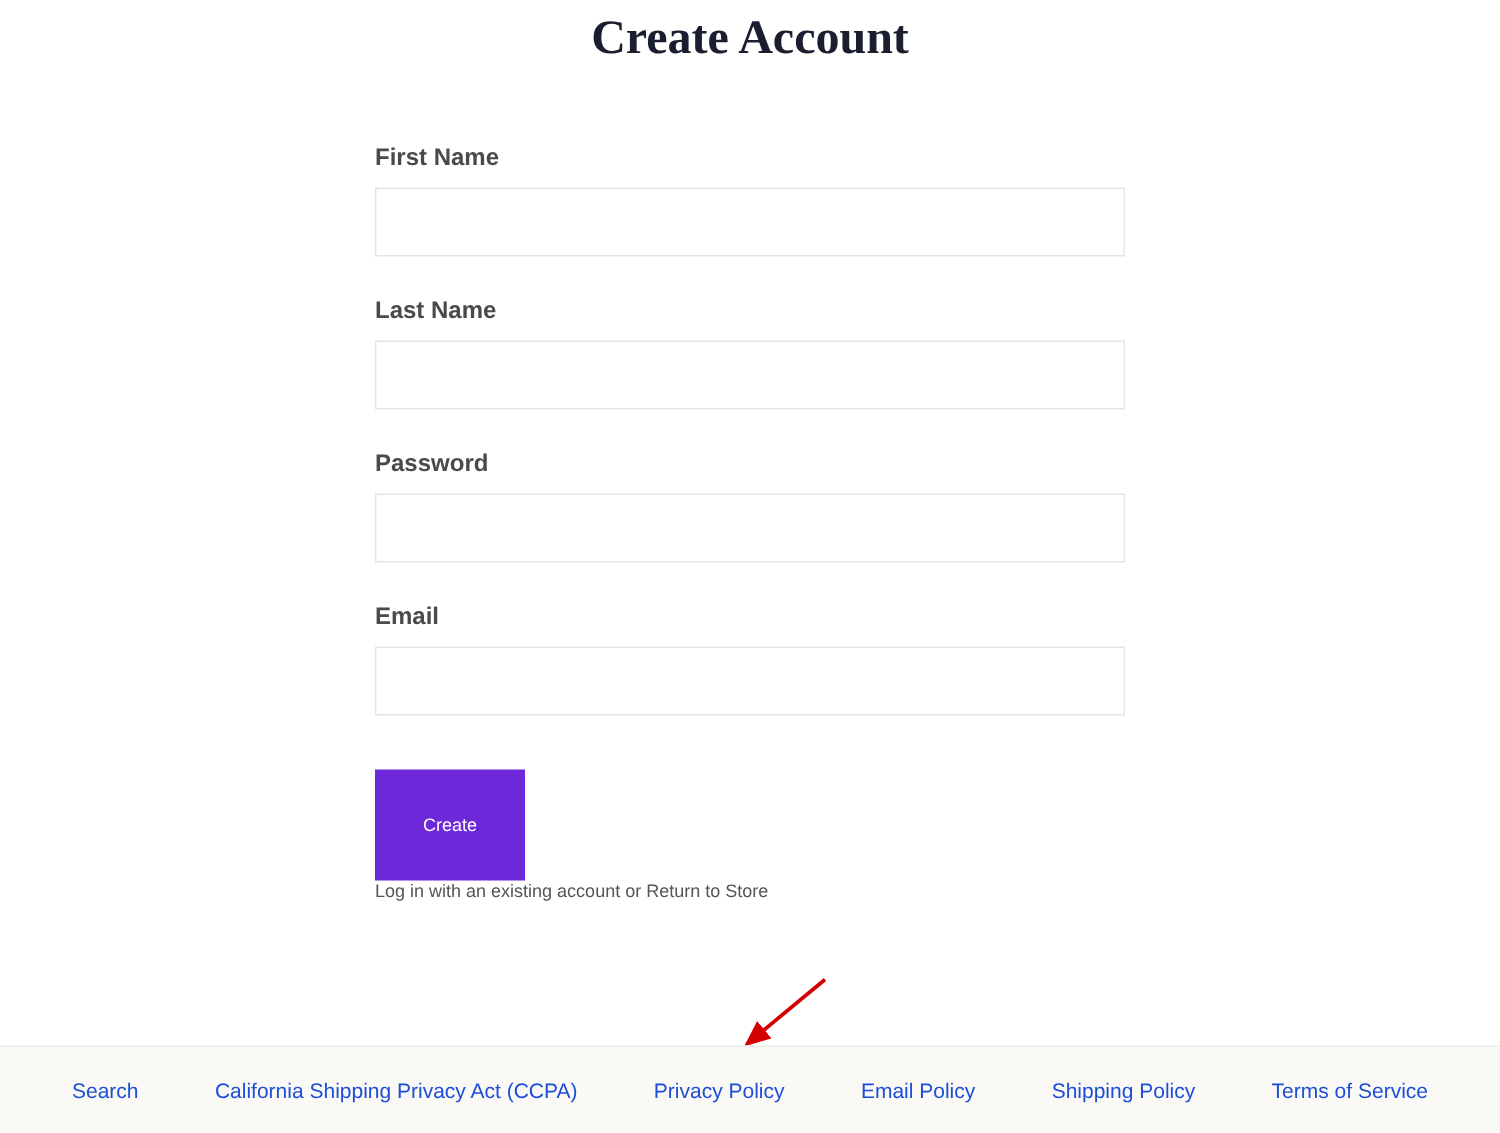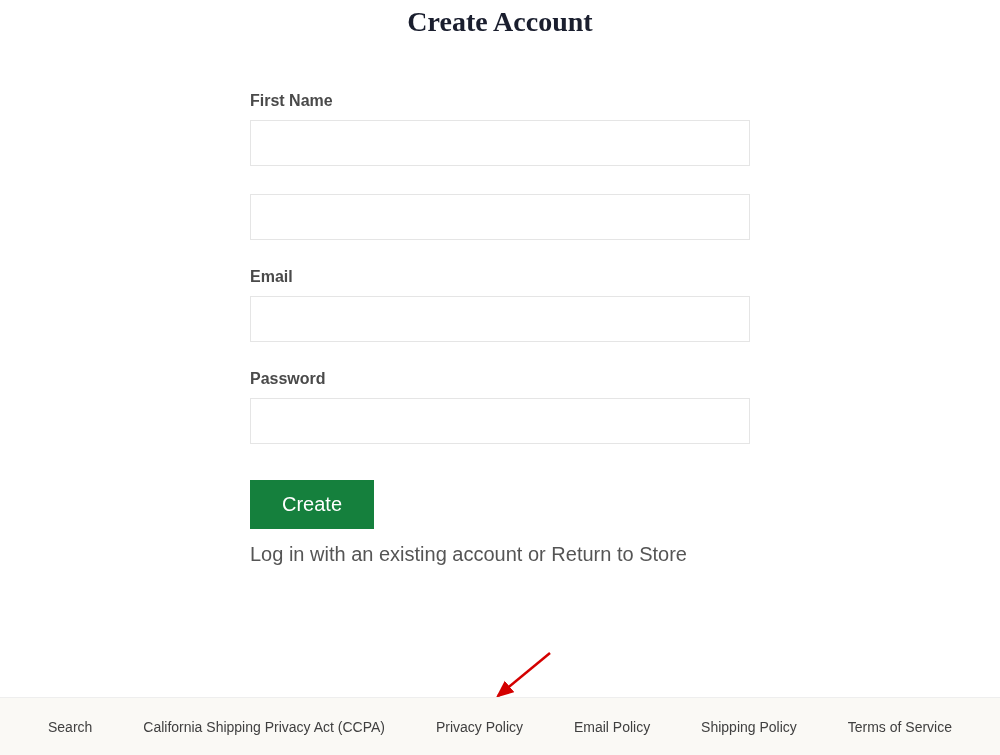--- a/index.html
+++ b/index.html
@@ -10,21 +10,21 @@
     body {
       font-family: -apple-system, BlinkMacSystemFont, "Segoe UI", Helvetica, Arial, sans-serif;
       background: #ffffff;
       width: 1000px;
       height: 755px;
       position: relative;
       overflow: hidden;
     }
     .page-title {
       font-family: Georgia, "Times New Roman", serif;
-      font-size: 28px;
+      font-size: 32px;
       font-weight: 900;
       color: #1a1e2e;
       text-align: center;
       padding-top: 6px;
       letter-spacing: 0px;
     }
     .form-container {
       width: 500px;
       margin: 54px auto 0;
     }
@@ -41,31 +41,30 @@
     .form-input {
       width: 100%;
       height: 46px;
       border: 1px solid #e5e5e5;
       background: #ffffff;
       padding: 10px 12px;
       font-size: 15px;
       outline: none;
     }
     .create-button {
-      background: #15803d;
+      background: #6d28d9;
       color: #ffffff;
       border: none;
-      padding: 13px 32px;
-      font-size: 20px;
+      padding: 30px 32px;
+      font-size: 12px;
       cursor: pointer;
       margin-top: 8px;
     }
     .login-row {
-      margin-top: 14px;
-      font-size: 20px;
+      font-size: 12px;
       color: #555;
     }
     .login-row span,
     .login-row a {
       color: #555;
       text-decoration: none;
     }
     .footer {
       position: absolute;
       bottom: 0;
@@ -74,21 +73,21 @@
       height: 58px;
       border-top: 1px solid #eee;
       background: #faf9f5;
       display: flex;
       align-items: center;
       justify-content: space-between;
       padding: 0 48px;
     }
     .footer-link {
       font-size: 14px;
-      color: #404040;
+      color: #1d4ed8;
       text-decoration: none;
       cursor: pointer;
     }
     .annotation-arrow {
       position: absolute;
       left: 490px;
       top: 648px;
       pointer-events: none;
     }
   </style>
@@ -98,31 +97,32 @@
 <h1 class="page-title">Create Account</h1>
 
 <div class="form-container">
 
   <div class="form-group">
     <label class="form-label">First Name</label>
     <input type="text" class="form-input" style="">
   </div>
 
   <div class="form-group">
+    <label class="form-label">Last Name</label>
     <input type="text" class="form-input" style="">
+  </div>
+
+  <div class="form-group">
+    <label class="form-label">Password</label>
+    <input type="password" class="form-input" style="">
   </div>
 
   <div class="form-group">
     <label class="form-label">Email</label>
     <input type="email" class="form-input" style="">
-  </div>
-
-  <div class="form-group">
-    <label class="form-label">Password</label>
-    <input type="password" class="form-input" style="">
   </div>
 
   <button class="create-button">Create</button>
 
   <div class="login-row">
     <a href="#">Log in with an existing account</a><span> or </span><a href="#">Return to Store</a>
   </div>
 
 </div>
 

